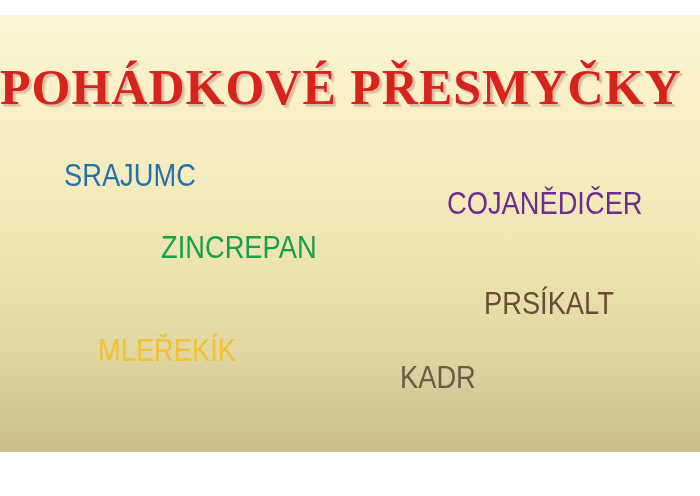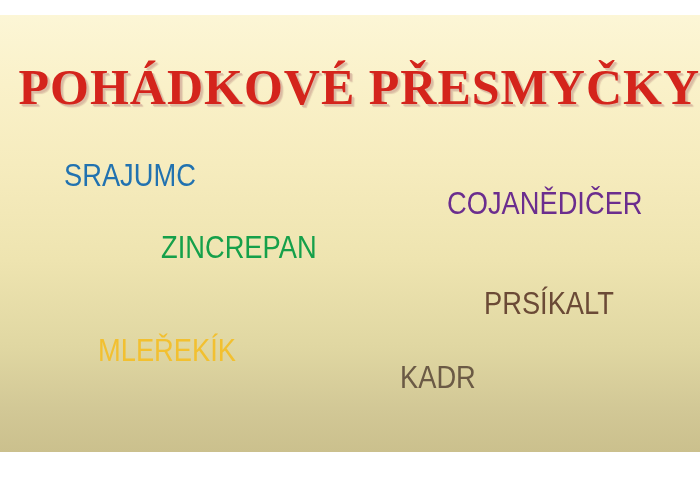--- a/index.html
+++ b/index.html
@@ -38,21 +38,21 @@
         #d2c896 90%,
         #cbc08d 100%);
   }
 
   
   #title-wrap {
     position: absolute;
     left: 0;
     top: 62px;
     width: 700px;
-    text-align: right;
+    text-align: left;
   }
   #slide-title {
     display: inline-block;
     font-family: "Liberation Serif", "DejaVu Serif", serif;
     font-weight: bold;
     font-size: 50px;
     line-height: 1;
     letter-spacing: 1px;
     color: #d4241c;
     text-shadow:

